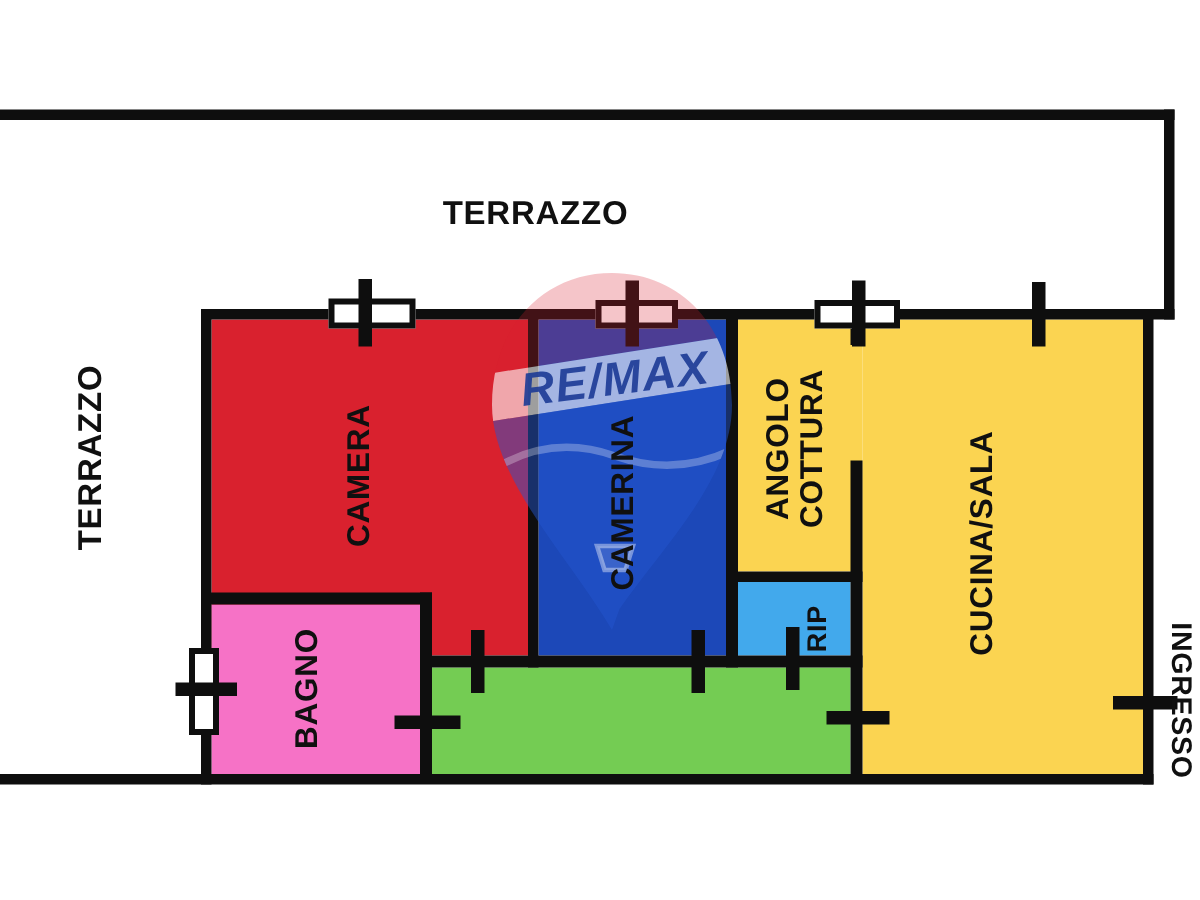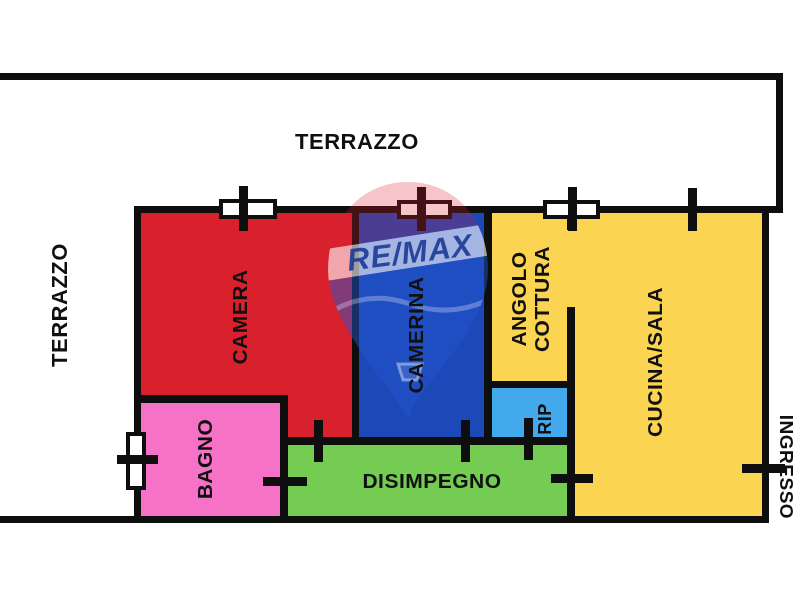--- a/index.html
+++ b/index.html
@@ -81,16 +81,15 @@
   <div class="lbl vup" style="left:60px;top:305px;font-size:22px;">TERRAZZO</div>
   <div class="lbl vup" style="left:240px;top:317px;">CAMERA</div>
   <div class="lbl vup" style="left:416px;top:335px;">CAMERINA</div>
   <div class="lbl vup" style="left:531px;top:299px;">
     <span class="ln">ANGOLO</span>
     <span class="ln">COTTURA</span>
   </div>
   <div class="lbl vup" style="left:655px;top:362px;">CUCINA/SALA</div>
   <div class="lbl vup" style="left:545px;top:419px;font-size:18px;">RIP</div>
   <div class="lbl vup" style="left:205px;top:459px;">BAGNO</div>
-  <div class="lbl" style="left:432px;top:481px;">DISIMPEGNO</div>
   <div class="lbl vdown" style="left:786px;top:467px;font-size:19px;">INGRESSO</div>
 
 </div>
 
 </body></html>

